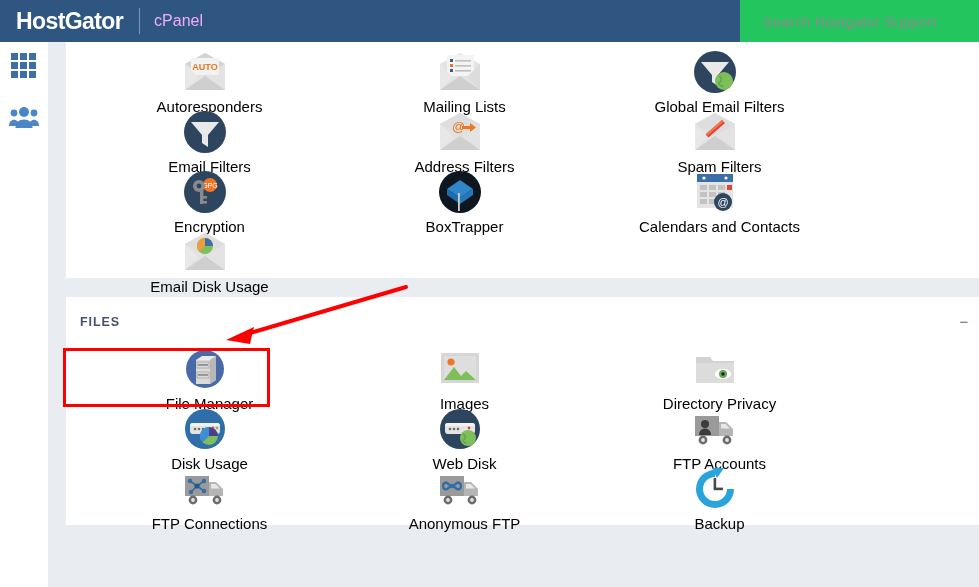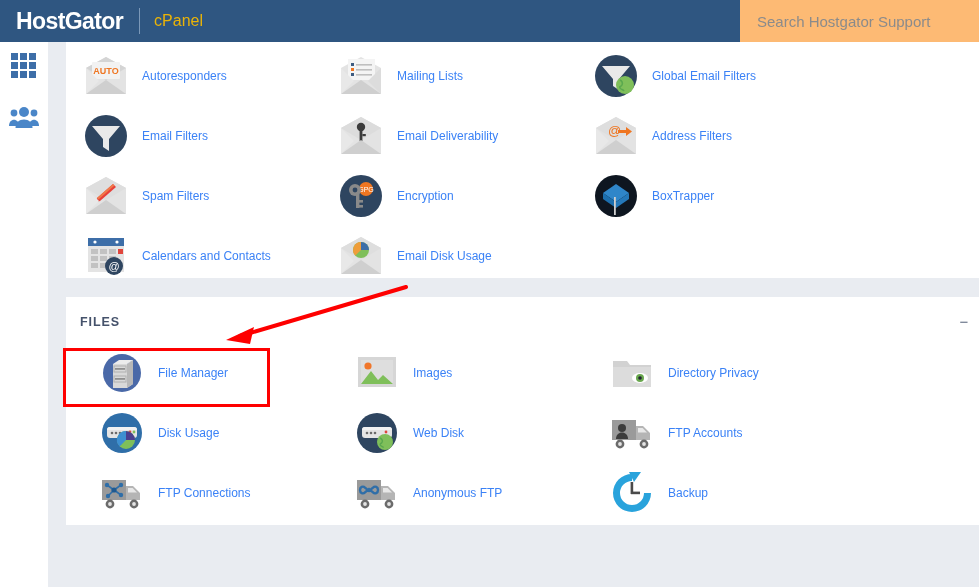--- a/index.html
+++ b/index.html
@@ -24,28 +24,28 @@
   }
   .brand-name {
     color: #ffffff; font-size: 23px; font-weight: bold;
     letter-spacing: -0.6px; line-height: 1;
   }
   .brand-sep {
     width: 1px; height: 26px; background: #7b98b8;
     margin: 0 14px 0 16px;
   }
   .brand-sub {
-    color: #eab308; font-size: 16px; font-weight: normal; line-height: 1;
+    color: #f0abfc; font-size: 16px; font-weight: normal; line-height: 1;
   }
   .searchbox {
     position: absolute; top: 0; left: 740px;
     width: 239px; height: 42px;
-    background: #fdba74;
+    background: #22c55e;
     display: flex; align-items: center;
-    padding-left: 15px;
+    padding-left: 21px;
   }
   .searchbox input {
     border: 0; outline: 0; width: 215px;
     font-family: "Liberation Sans", sans-serif;
     font-size: 15px; color: #555;
     background: transparent;
   }
   .searchbox input::placeholder { color: #8b8b8b; }
 
   
@@ -81,31 +81,32 @@
 
   .grid {
     display: flex; flex-wrap: wrap;
     padding: 0 0 0 8px;
   }
   .cell {
     width: 255px; height: 60px;
     display: flex; align-items: center;
     padding-left: 6px;
     text-decoration: none;
+    flex-direction: column;
   }
   .cell .ico {
     width: 52px; height: 52px; flex: 0 0 52px;
     display: flex; align-items: center; justify-content: center;
   }
   .cell .lbl {
-    font-size: 12px; color: #3b82f6;
+    font-size: 15px; color: #000000;
     padding-left: 10px; white-space: nowrap; text-align: center;
   }
   #panel-email .grid { padding-top: 4px; }
-  #panel-files .grid { padding-top: 14px; margin-left: 16px; }
+  #panel-files .grid { padding-top: 14px; }
 
   
   .hl-box {
     position: absolute;
     left: 63px; top: 348px;
     width: 207px; height: 59px;
     border: 3px solid #fe0000;
     pointer-events: none;
   }
   
@@ -213,34 +214,20 @@
       <a class="cell" href="#">
         <span class="ico">
           <svg width="46" height="46" viewBox="0 0 46 46">
             <circle cx="23" cy="23" r="21" fill="#2e4560"></circle>
             <path d="M9 13h28L26 26v12l-6-4V26z" fill="#e9e9e9"></path>
           </svg>
         </span>
         <span class="lbl">Email Filters</span>
       </a>
 
-      <a class="cell" href="#">
-        <span class="ico">
-          <svg width="46" height="40" viewBox="0 0 46 40">
-            <path d="M3 12 23 1l20 11v26H3z" fill="#e3e3e3"></path>
-            <path d="M3 12 23 1l20 11-20 12z" fill="#dcdcdc"></path>
-            <circle cx="23" cy="11" r="4.2" fill="#3b3b3b"></circle>
-            <rect x="21.6" y="12" width="2.8" height="13" fill="#3b3b3b"></rect>
-            <rect x="24.4" y="18" width="3.4" height="2.2" fill="#3b3b3b"></rect>
-            <path d="M3 38l20-14 20 14z" fill="#cfcfcf"></path>
-            <path d="M3 12v26l13-13z" fill="#e8e8e8"></path>
-          </svg>
-        </span>
-        <span class="lbl">Email Deliverability</span>
-      </a>
 
       <a class="cell" href="#">
         <span class="ico">
           <svg width="46" height="40" viewBox="0 0 46 40">
             <path d="M3 12 23 1l20 11v26H3z" fill="#e3e3e3"></path>
             <path d="M3 12 23 1l20 11-20 12z" fill="#dedede"></path>
             <text x="15" y="19" font-family="Liberation Sans, sans-serif" font-size="13" fill="#ef7622">@</text>
             <path d="M25 14h8v-3l6 4.5-6 4.5v-3h-8z" fill="#ef7622"></path>
             <path d="M3 38l20-14 20 14z" fill="#cfcfcf"></path>
             <path d="M3 12v26l13-13z" fill="#e8e8e8"></path>

